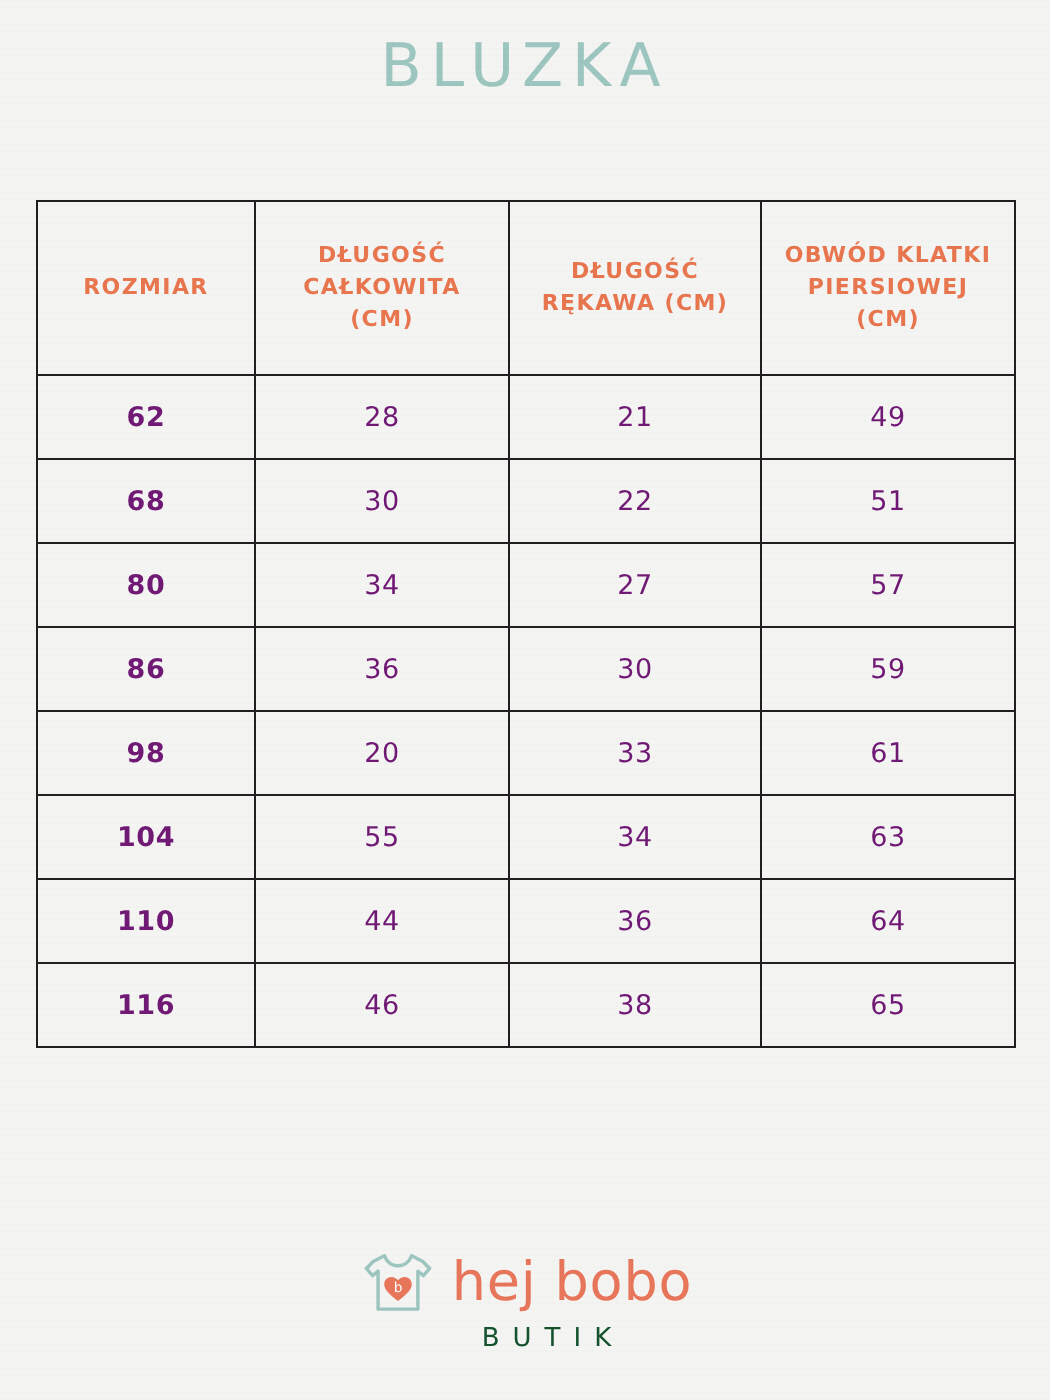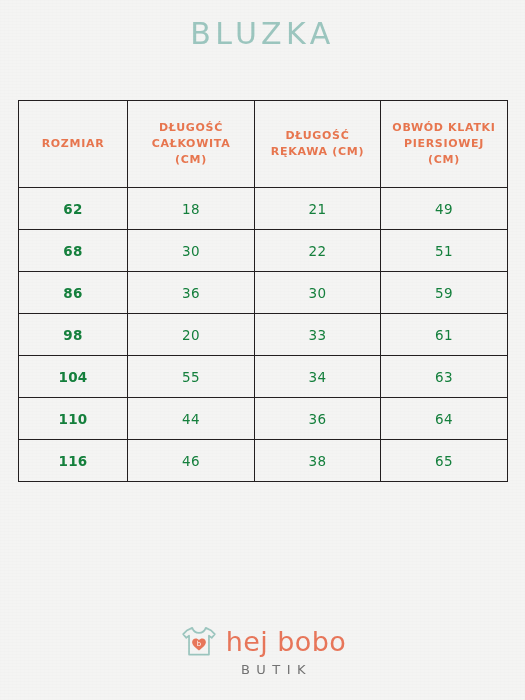--- a/index.html
+++ b/index.html
@@ -82,21 +82,21 @@
     color: #e8764f;
     font-size: 11px;
     font-weight: 700;
     letter-spacing: 0.7px;
     line-height: 1.45;
     text-transform: uppercase;
   }
   table.size-table td {
     height: 39px;
     font-size: 13.5px;
-    color: #15803d;
+    color: #701a75;
     font-weight: 400;
     letter-spacing: 0.3px;
   }
   table.size-table td.size-cell {
     font-weight: 700;
     font-size: 13.5px;
   }
   col.c1 { width: 109px; }
   col.c2 { width: 127px; }
   col.c3 { width: 126px; }
@@ -128,21 +128,21 @@
     font-size: 27px;
     font-weight: 400;
     color: #e8765a;
     letter-spacing: 0.4px;
     line-height: 1;
   }
   .logo-sub {
     font-family: "DejaVu Sans", sans-serif;
     font-size: 13px;
     font-weight: 400;
-    color: #737373;
+    color: #14532d;
     letter-spacing: 6.5px;
     margin-top: 3px;
     margin-left: 28px;
     line-height: 1;
   }
 </style>
 </head>
 <body>
 
 <div id="paper-texture"></div>
@@ -177,29 +177,35 @@
           </th>
           <th>
             <span>OBWÓD KLATKI</span><br>
             <span>PIERSIOWEJ (cm)</span>
           </th>
         </tr>
       </thead>
       <tbody>
         <tr>
           <td class="size-cell">62</td>
-          <td>18</td>
+          <td>28</td>
           <td>21</td>
           <td>49</td>
         </tr>
         <tr>
           <td class="size-cell">68</td>
           <td>30</td>
           <td>22</td>
           <td>51</td>
+        </tr>
+        <tr>
+          <td class="size-cell">80</td>
+          <td>34</td>
+          <td>27</td>
+          <td>57</td>
         </tr>
         <tr>
           <td class="size-cell">86</td>
           <td>36</td>
           <td>30</td>
           <td>59</td>
         </tr>
         <tr>
           <td class="size-cell">98</td>
           <td>20</td>

